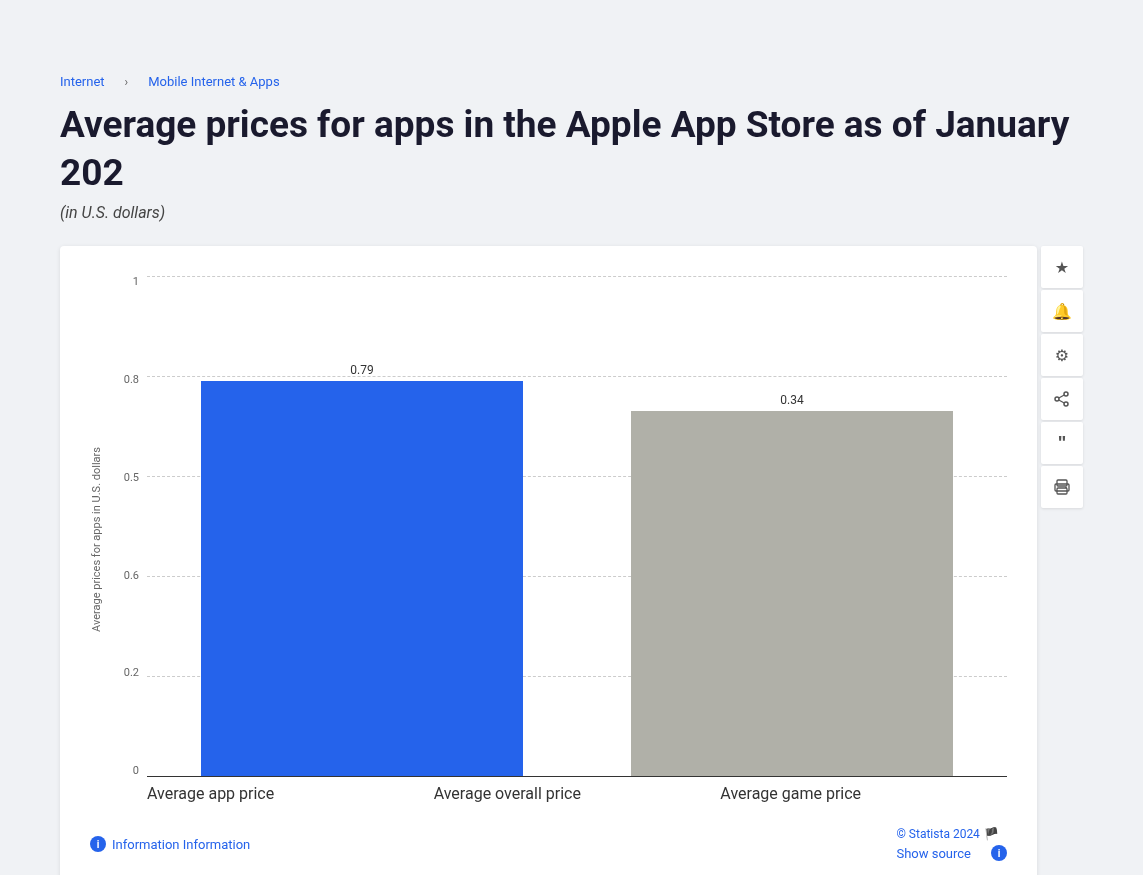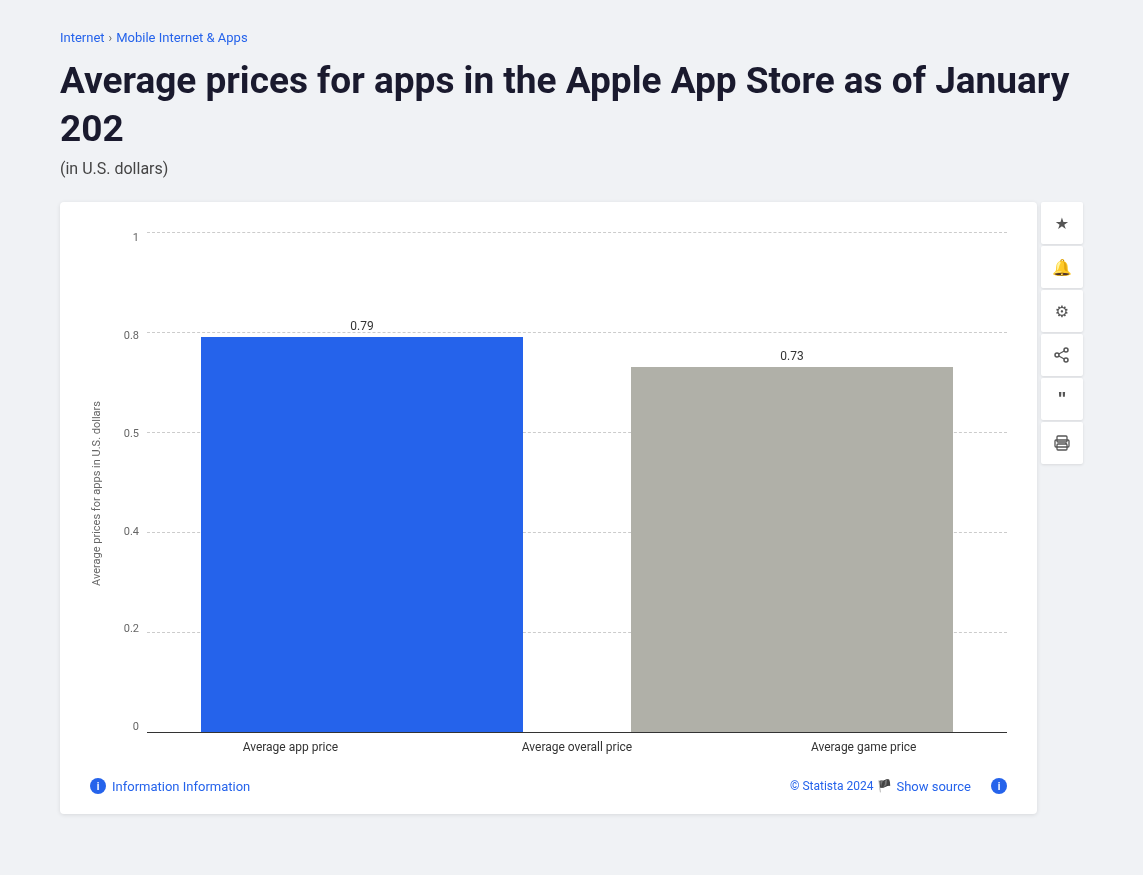--- a/index.html
+++ b/index.html
@@ -17,21 +17,22 @@
       max-width: 1143px;
       position: relative;
     }
 
     .breadcrumb {
       font-size: 13px;
       color: #2563eb;
       margin-bottom: 12px;
       display: flex;
       align-items: center;
-      gap: 4px;
+      gap: 20px;
+      margin-top: 44px;
     }
 
     .breadcrumb-separator {
       color: #666;
       font-size: 12px;
     }
 
     .breadcrumb a {
       color: #2563eb;
       text-decoration: none;
@@ -42,20 +43,21 @@
       font-size: 37px;
       font-weight: 700;
       color: #1a1a2e;
       line-height: 1.3;
       margin-bottom: 6px;
     }
 
     .page-subtitle {
       font-size: 16px;
       color: #444;
+      font-style: italic;
       margin-bottom: 24px;
     }
 
     .chart-container-wrapper {
       display: flex;
       gap: 0;
       position: relative;
     }
 
     .chart-card {
@@ -144,22 +146,22 @@
     .bar-blue {
       background-color: #2563eb;
     }
 
     .bar-gray {
       background-color: #b0b0a8;
     }
 
     .x-label {
       flex: 1;
-      text-align: center;
-      font-size: 12px;
+      text-align: left;
+      font-size: 16px;
       color: #333;
     }
 
     .chart-footer {
       display: flex;
       justify-content: space-between;
       align-items: center;
       margin-top: 16px;
       padding-top: 8px;
     }
@@ -181,22 +183,22 @@
       display: flex;
       align-items: center;
       justify-content: center;
       color: white;
       font-size: 10px;
       font-weight: bold;
     }
 
     .footer-right {
       display: flex;
-      flex-direction: row;
-      align-items: center;
+      flex-direction: column;
+      align-items: flex-start;
       gap: 4px;
     }
 
     .statista-credit {
       font-size: 12px;
       color: #2563eb;
       display: flex;
       align-items: center;
       gap: 4px;
     }
@@ -235,21 +237,21 @@
 
         <div class="y-axis-label">Average prices for apps in U.S. dollars</div>
 
         <div class="chart-inner">
 
           <div style="display:flex; align-items:stretch;">
 
             <div style="width:36px; display:flex; flex-direction:column-reverse; justify-content:space-between; height:500px; padding-bottom:0;">
               <div class="y-tick">0</div>
               <div class="y-tick">0.2</div>
-              <div class="y-tick">0.4</div>
+              <div class="y-tick">0.6</div>
               <div class="y-tick">0.5</div>
               <div class="y-tick">0.8</div>
               <div class="y-tick">1</div>
             </div>
 
             <div style="flex:1; position:relative;">
 
               <div style="position:absolute; top:0; left:0; right:0; height:500px; pointer-events:none;">
 
                 <div style="position:absolute; top:0%; left:0; right:0; border-top:1px dashed #ccc;"></div>
@@ -267,21 +269,21 @@
 
               <div style="display:flex; height:500px; align-items:flex-end; position:relative; z-index:1;">
 
                 <div class="bar-group">
                   <div class="bar-value-label">0.79</div>
                   <div class="bar bar-blue" style="height: 395px; /* 0.79 * 500 */"></div>
                 </div>
 
 
                 <div class="bar-group">
-                  <div class="bar-value-label">0.73</div>
+                  <div class="bar-value-label">0.34</div>
                   <div class="bar bar-gray" style="height: 365px; /* 0.73 * 500 */"></div>
                 </div>
 
               </div>
             </div>
           </div>
 
           <div style="display:flex; margin-left:36px; margin-top:8px;">
             <div class="x-label">Average app price</div>
             <div class="x-label">Average overall price</div>

